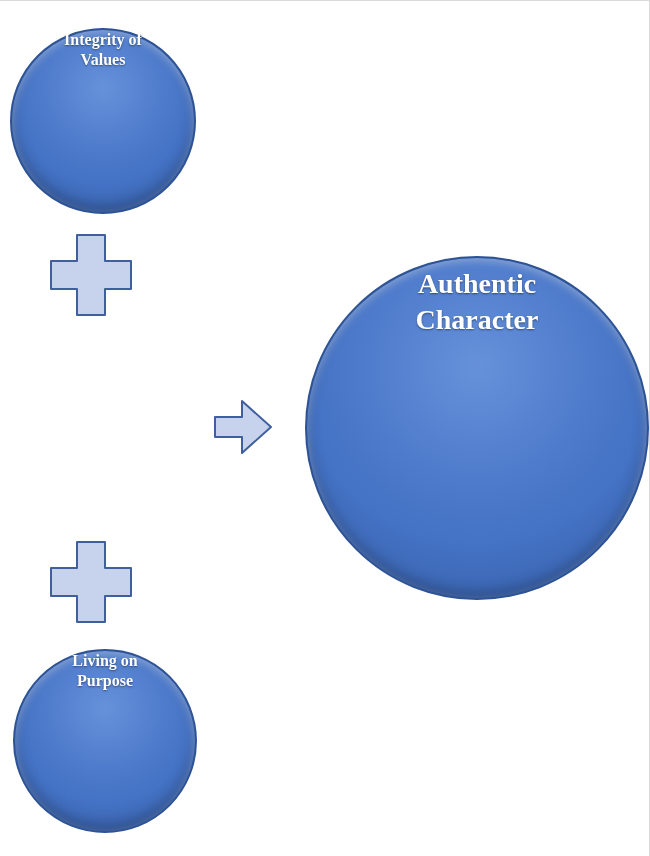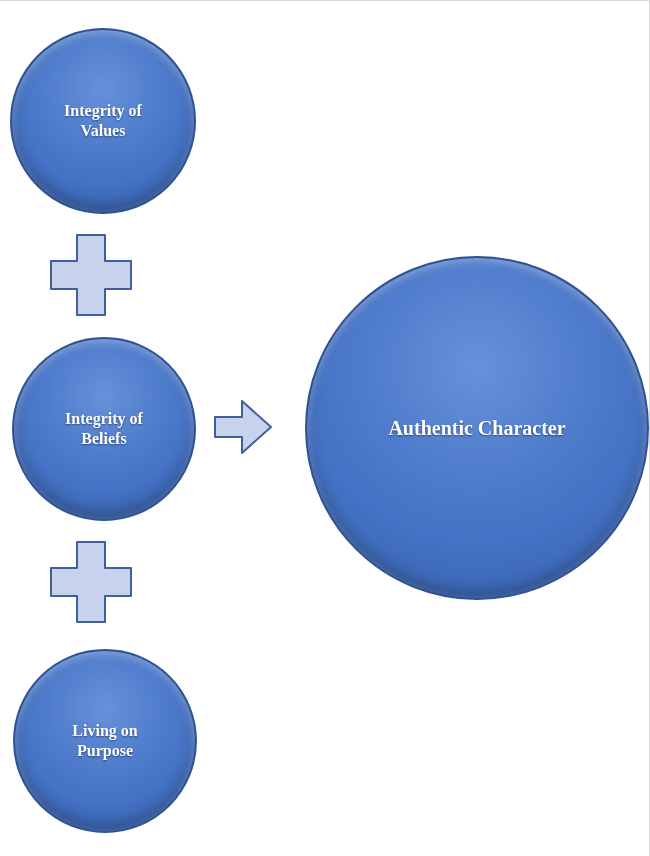--- a/index.html
+++ b/index.html
@@ -26,38 +26,39 @@
         #6691da 0%,
         #4f7ccc 38%,
         #4472c4 62%,
         #3a64b0 85%,
         #315697 100%);
     border: 2px solid #2e5395;
     box-shadow:
       inset 0 3px 8px rgba(255,255,255,0.35),
       inset 0 -6px 14px rgba(0,0,0,0.25);
     display: flex;
-    align-items: center;
+    align-items: flex-start;
     justify-content: center;
     text-align: center;
   }
   .circle-label {
     color: #ffffff;
     font-weight: bold;
     text-shadow: 0 1px 2px rgba(0,0,0,0.45);
     line-height: 1.25;
   }
   .small-label {
     font-size: 16px;
     width: 120px;
   }
   .big-label {
-    font-size: 20px;
+    font-size: 28px;
     width: 240px;
     line-height: 1.3;
+    margin-top: 8px;
   }
   .circle-1 { left: 10px;  top: 27px;  width: 182px; height: 182px; }
   .circle-2 { left: 12px;  top: 336px; width: 180px; height: 180px; }
   .circle-3 { left: 13px;  top: 648px; width: 180px; height: 180px; font-family: Liberation Serif, serif; }
   .circle-result { left: 305px; top: 255px; width: 340px; height: 340px; }
 
   .connector {
     position: absolute;
   }
   .plus-1  { left: 49px;  top: 232px; width: 84px; height: 84px; }
@@ -77,23 +78,20 @@
 <div class="canvas">
 
   <div class="circle circle-1">
     <span class="circle-label small-label">Integrity of Values</span>
   </div>
 
   <svg class="connector plus-1" viewBox="0 0 84 84" aria-hidden="true">
     <path class="connector-shape" d="M28 2 H56 V28 H82 V56 H56 V82 H28 V56 H2 V28 H28 Z"></path>
   </svg>
 
-  <div class="circle circle-2">
-    <span class="circle-label small-label">Integrity of Beliefs</span>
-  </div>
 
   <svg class="connector plus-2" viewBox="0 0 84 84" aria-hidden="true">
     <path class="connector-shape" d="M28 2 H56 V28 H82 V56 H56 V82 H28 V56 H2 V28 H28 Z"></path>
   </svg>
 
   <div class="circle circle-3">
     <span class="circle-label small-label">Living on Purpose</span>
   </div>
 
   <svg class="connector arrow-1" viewBox="0 0 60 60" aria-hidden="true">

